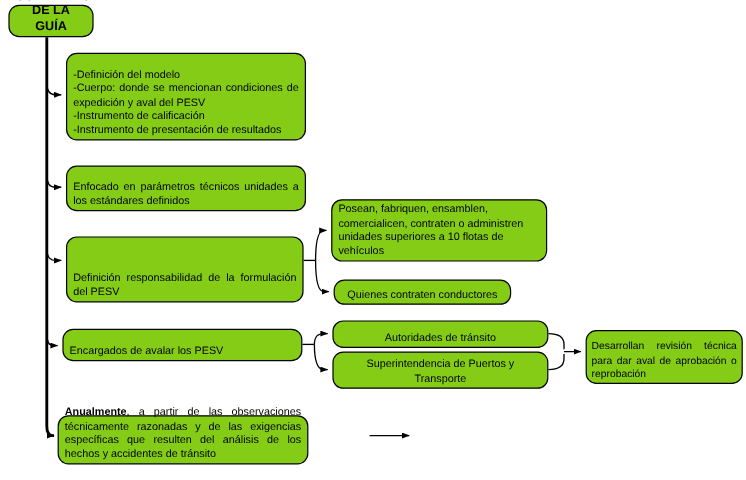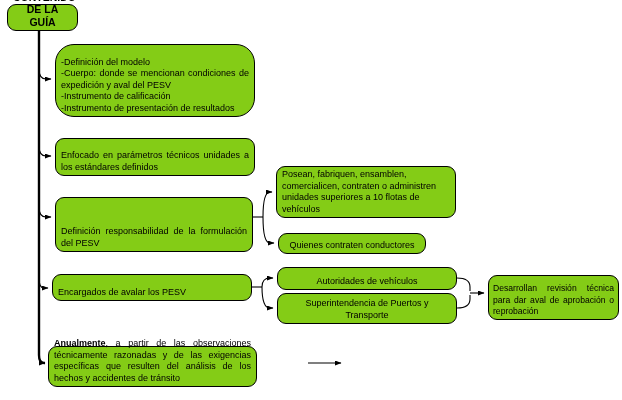--- a/index.html
+++ b/index.html
@@ -91,21 +91,21 @@
     <path d="M470,293 L484,293" fill="none" stroke="#000000" stroke-width="1.1" marker-end="url(#arrow)"></path>
 
     <path d="M308,363 L341,363" fill="none" stroke="#000000" stroke-width="1.1" marker-end="url(#arrow)"></path>
   </svg>
 
   <div class="node root" style="left:7px; top:4px; width:71px; height:27px;">
     <div class="txt">CONTENIDO
 DE LA GUÍA</div>
   </div>
 
-  <div class="node" style="left:55px; top:44px; width:200px; height:73px;border-radius:19px;">
+  <div class="node" style="left:55px; top:44px; width:200px; height:73px;">
     <div class="txt">-Definición del modelo
 -Cuerpo: donde se mencionan condiciones de expedición y aval del PESV
 -Instrumento de calificación
 -Instrumento de presentación de resultados</div>
   </div>
 
   <div class="node" style="left:55px; top:138px; width:200px; height:38px;">
     <div class="txt">Enfocado en parámetros técnicos unidades a los estándares definidos</div>
   </div>
 
@@ -119,21 +119,21 @@
 
   <div class="node centered" style="left:278px; top:233px; width:148px; height:21px;">
     <div class="txt">Quienes contraten conductores</div>
   </div>
 
   <div class="node" style="left:52px; top:274px; width:200px; height:27px;">
     <div class="txt" style="text-align:left;">Encargados de avalar los PESV</div>
   </div>
 
   <div class="node centered" style="left:277px; top:267px; width:180px; height:23px;">
-    <div class="txt">Autoridades de vehículos</div>
+    <div class="txt">Autoridades de tránsito</div>
   </div>
 
   <div class="node centered" style="left:277px; top:293px; width:180px; height:31px;">
     <div class="txt">Superintendencia de Puertos y Transporte</div>
   </div>
 
   <div class="node tight" style="left:488px; top:275px; width:131px; height:45px;">
     <div class="txt">Desarrollan revisión técnica para dar aval de aprobación o reprobación</div>
   </div>
 

